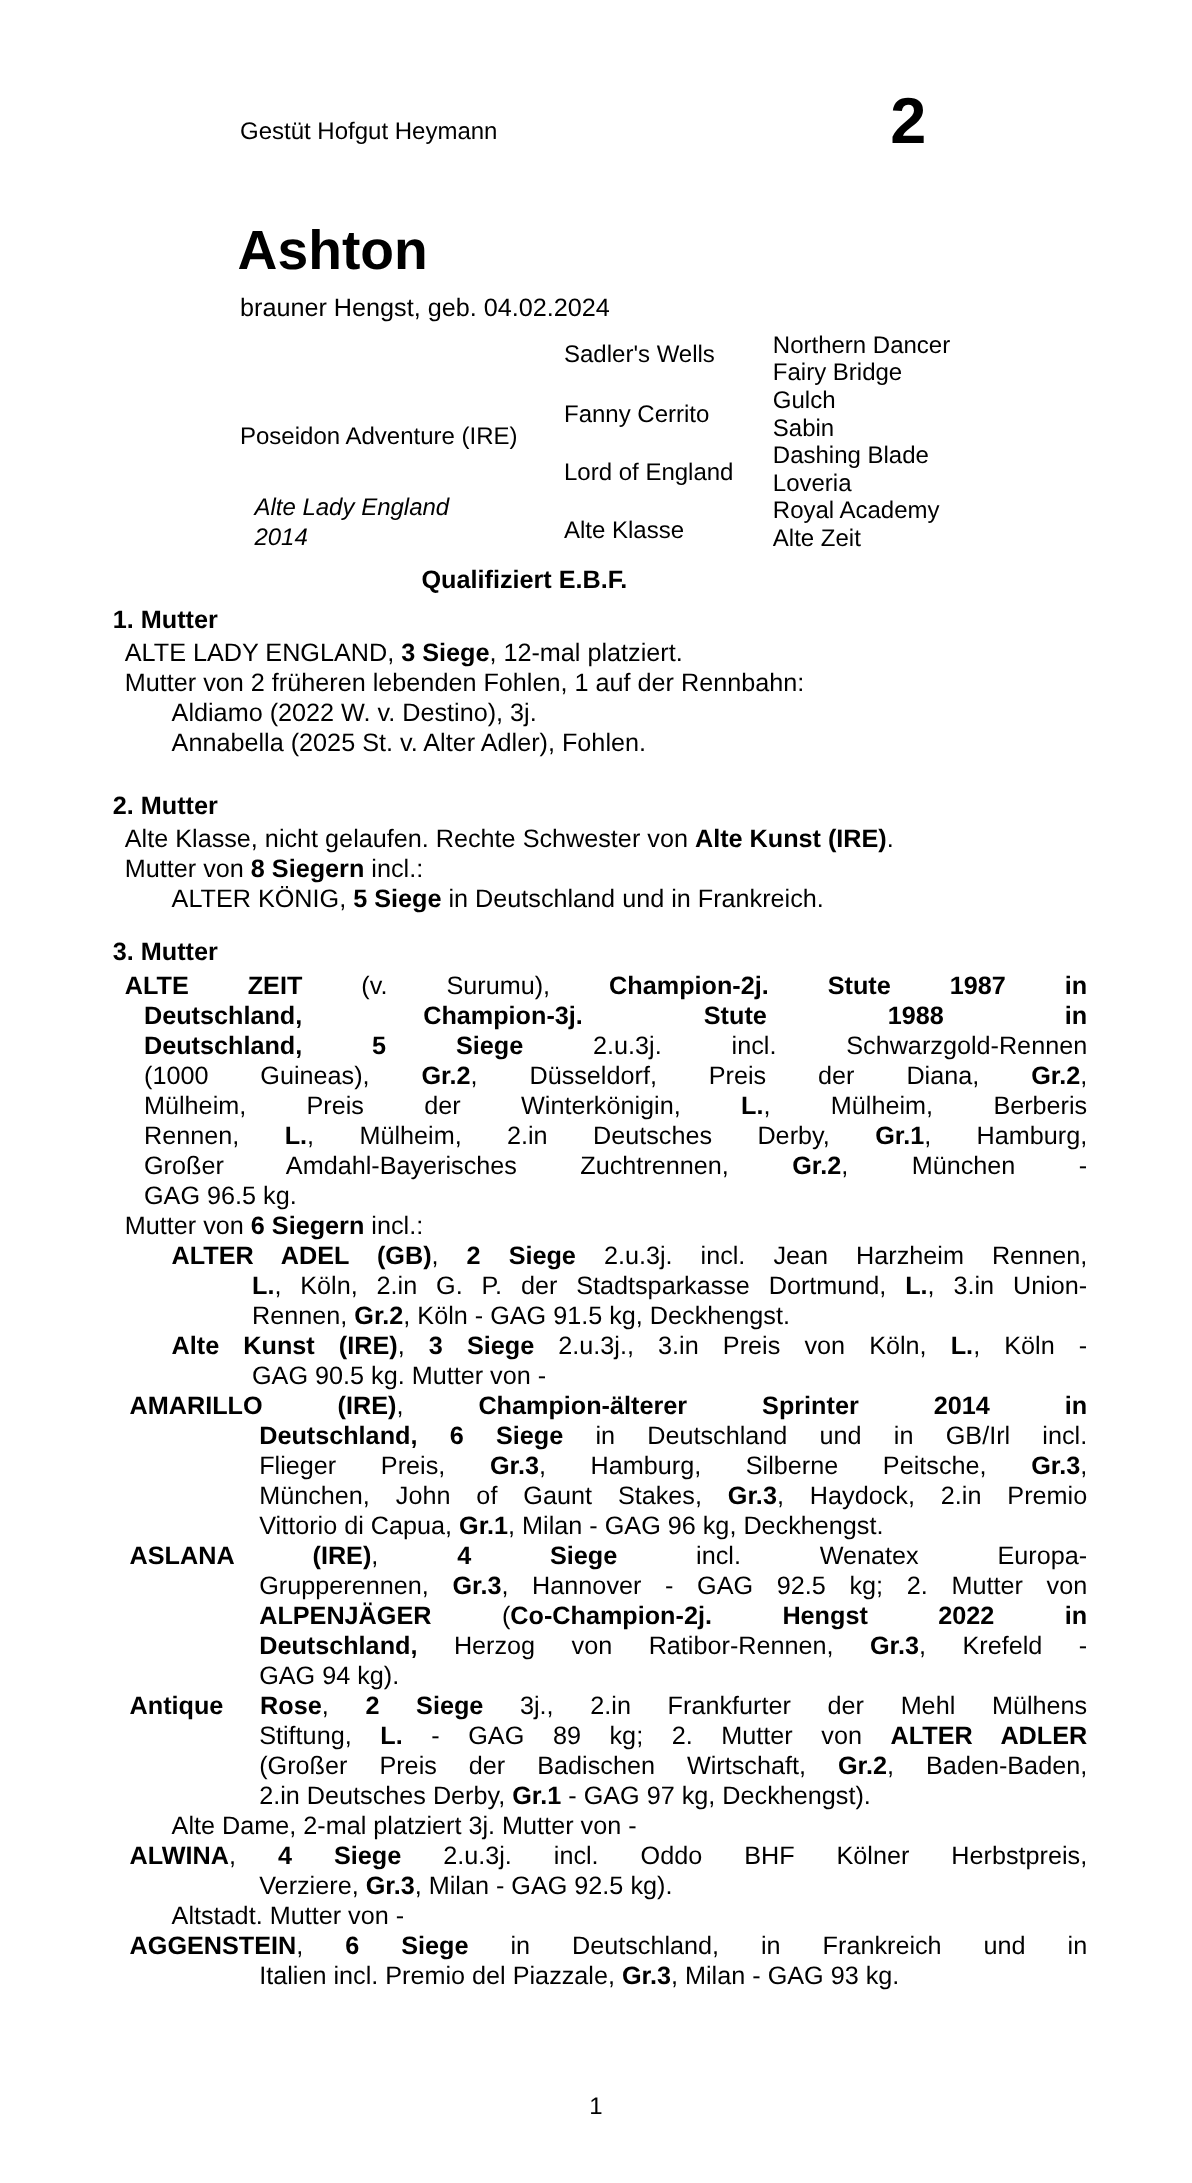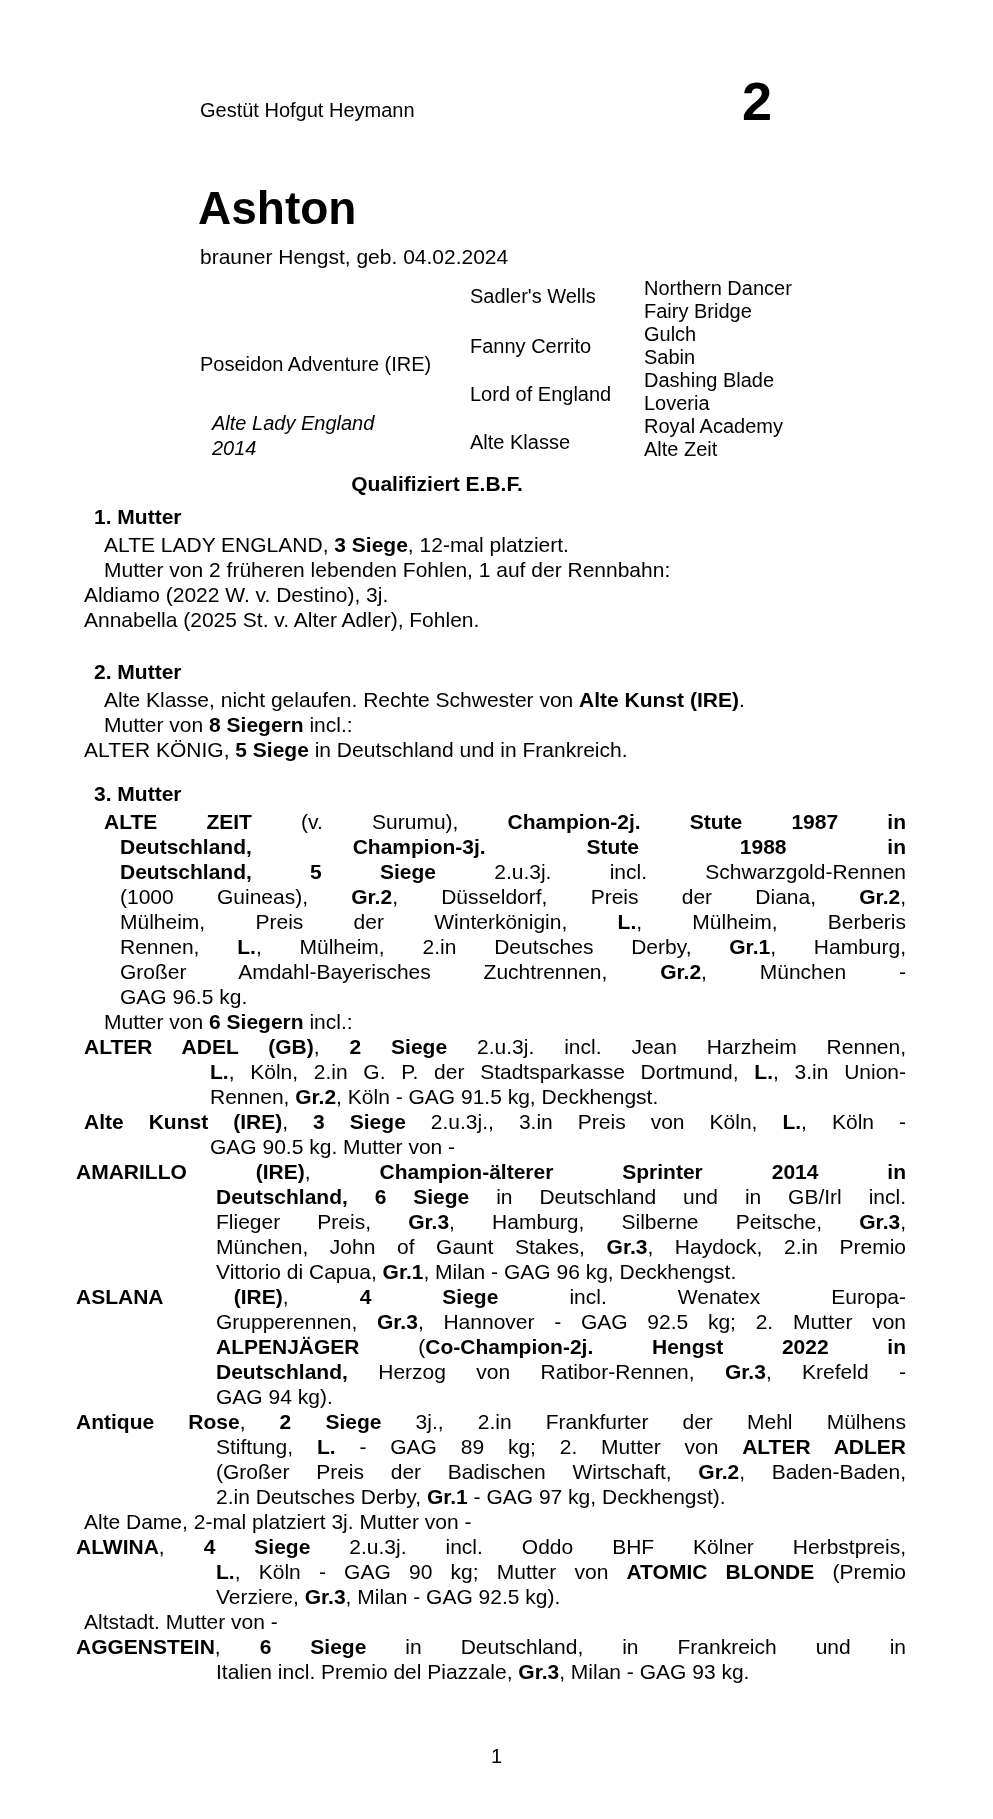--- a/index.html
+++ b/index.html
@@ -23,23 +23,23 @@
   .ebf{left:104px;top:472px;width:666px;text-align:center;
        font-weight:bold;font-size:21px;}
   .text-block{left:0;top:504px;width:906px;font-size:21px;}
   .section-heading{font-size:21px;font-weight:bold;padding-left:94px;
                    height:28px;line-height:25px;}
   .section:nth-child(2) .section-heading{margin-top:27px;}
   .section:nth-child(3) .section-heading{margin-top:19px;}
   .line{line-height:25px;height:25px;text-align:justify;text-align-last:justify;}
   .line.last{text-align-last:left;}
   .line.body{padding-left:104px;}
-  .line.l1.first{padding-left:84px;}
+  .line.l1.first{padding-left:114px;margin-left:29px;}
   .line.l1.cont{padding-left:210px;}
-  .line.l2.first{padding-left:76px;}
+  .line.l2.first{padding-left:108px;}
   .line.l2.cont{padding-left:216px;}
   .line.zeit.first{padding-left:104px;}
   .line.zeit.cont{padding-left:120px;}
   .b{font-weight:bold;}
   .page-num{left:0;top:1745px;width:993px;text-align:center;font-size:20px;}
 </style>
 </head>
 <body>
 
 <div class="abs breeder">Gestüt Hofgut Heymann</div>
@@ -140,21 +140,20 @@
         <div class="line l2 first"><span class="b">Antique Rose</span><span>, </span><span class="b">2 Siege</span><span> 3j., 2.in Frankfurter der Mehl Mülhens</span></div>
         <div class="line l2 cont"><span>Stiftung, </span><span class="b">L.</span><span> - GAG 89 kg; 2. Mutter von </span><span class="b">ALTER ADLER</span></div>
         <div class="line l2 cont"><span>(Großer Preis der Badischen Wirtschaft, </span><span class="b">Gr.2</span><span>, Baden-Baden,</span></div>
         <div class="line l2 cont last"><span>2.in Deutsches Derby, </span><span class="b">Gr.1</span><span> - GAG 97 kg, Deckhengst).</span></div>
       </div>
       <div class="para">
         <div class="line l1 first last"><span>Alte Dame, 2-mal platziert 3j. Mutter von -</span></div>
       </div>
       <div class="para">
         <div class="line l2 first"><span class="b">ALWINA</span><span>, </span><span class="b">4 Siege</span><span> 2.u.3j. incl. Oddo BHF Kölner Herbstpreis,</span></div>
-        <div class="line l2 cont"><span class="b">L.</span><span>, Köln - GAG 90 kg; Mutter von </span><span class="b">ATOMIC BLONDE</span><span> (Premio</span></div>
         <div class="line l2 cont last"><span>Verziere, </span><span class="b">Gr.3</span><span>, Milan - GAG 92.5 kg).</span></div>
       </div>
       <div class="para">
         <div class="line l1 first last"><span>Altstadt. Mutter von -</span></div>
       </div>
       <div class="para">
         <div class="line l2 first"><span class="b">AGGENSTEIN</span><span>, </span><span class="b">6 Siege</span><span> in Deutschland, in Frankreich und in</span></div>
         <div class="line l2 cont last"><span>Italien incl. Premio del Piazzale, </span><span class="b">Gr.3</span><span>, Milan - GAG 93 kg.</span></div>
       </div>
     </div>

